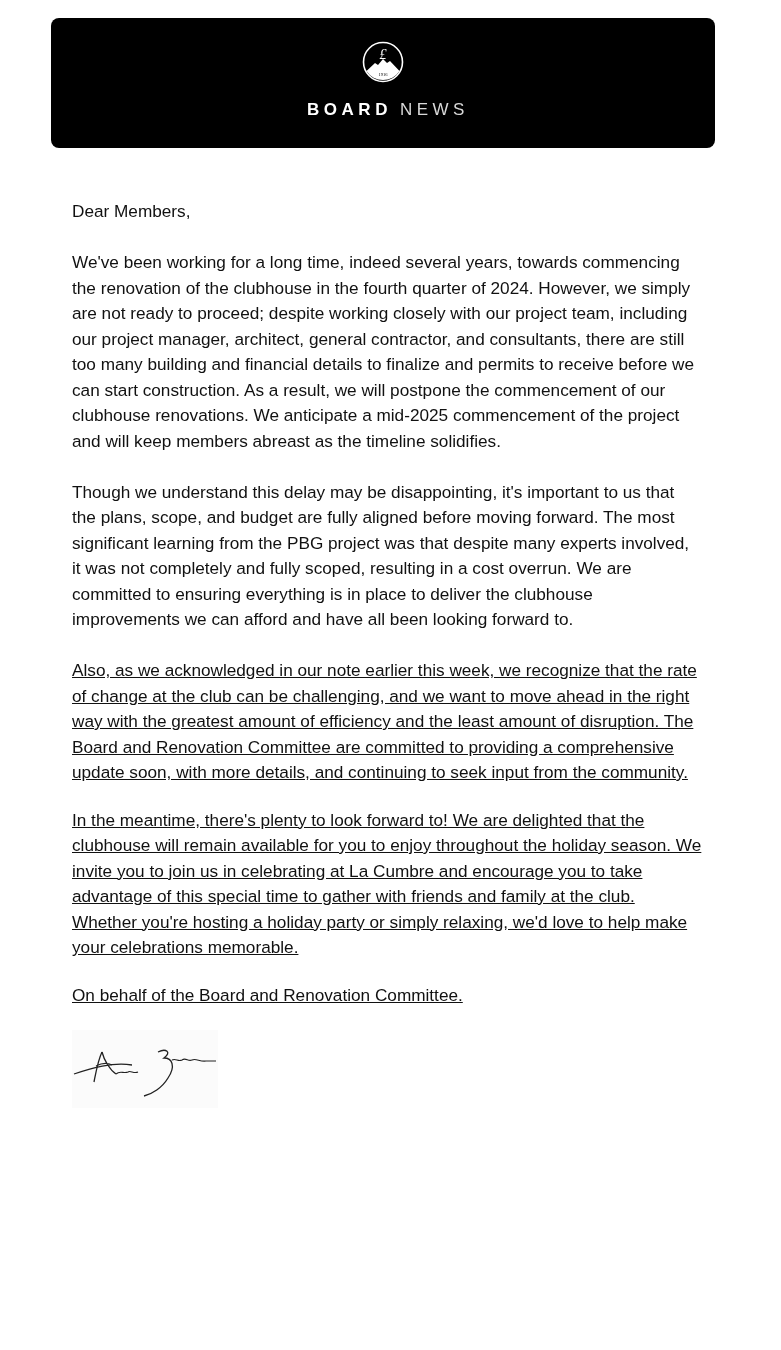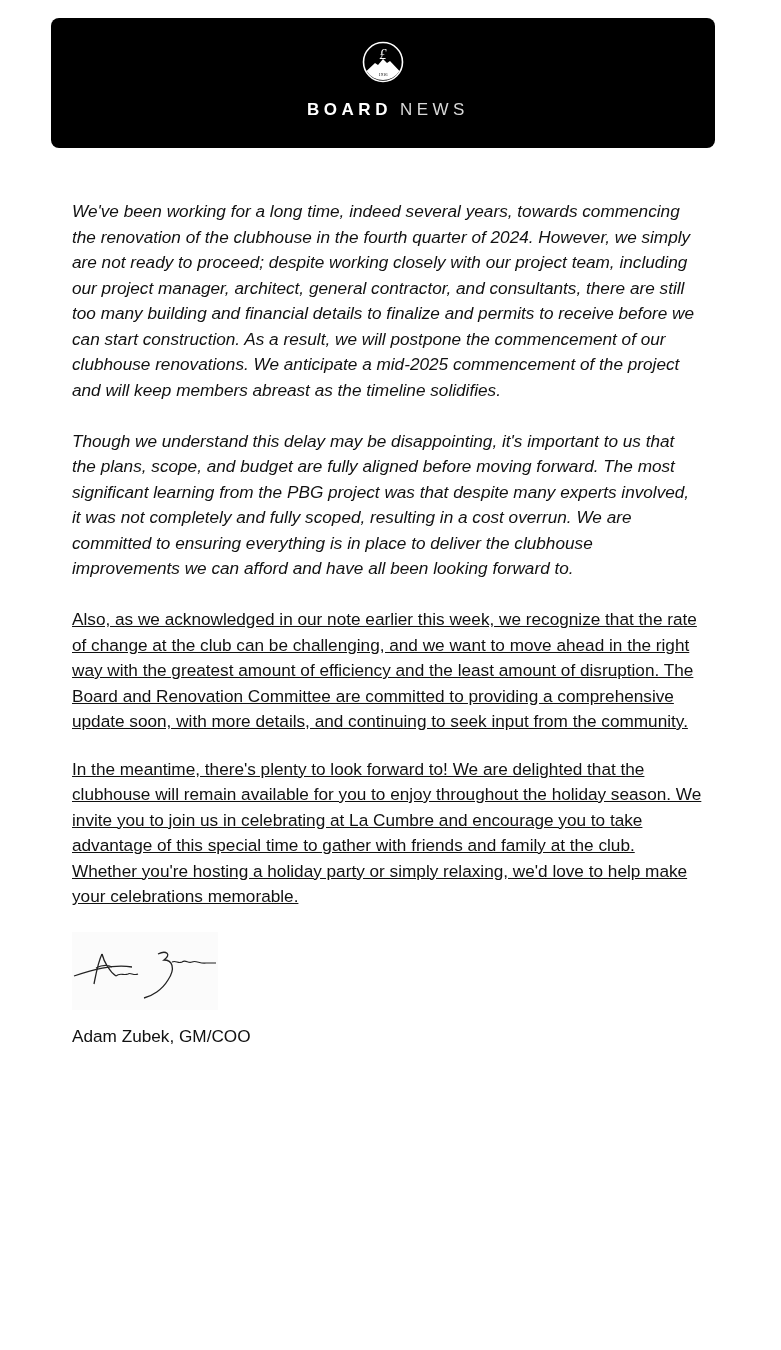--- a/index.html
+++ b/index.html
@@ -17,46 +17,47 @@
       font-size: 17px; letter-spacing: 4.5px; color: #ffffff;
     }
     .masthead .bold { font-weight: bold; }
     .masthead .light { color: #d8d8d8; font-weight: normal; margin-left: 8px; }
     .content {
       position: absolute; left: 72px; top: 199px; width: 630px;
       font-size: 17.2px; line-height: 25.5px;
     }
     .content p { margin: 0; }
     .p-greet { margin-bottom: 25.5px !important; }
-    .p-block { margin-bottom: 25.5px !important; font-style: italic; }
+    .p-block { margin-bottom: 25.5px !important; }
     .p-tight { margin-bottom: 22px !important; text-decoration: underline; }
     a.link { color: #c0392b; text-decoration: underline; }
     .sig { display: block; width: 146px; height: 78px; margin-top: 12px; margin-bottom: 14px; }
   </style>
 </head>
 <body>
 
 <div class="header"></div>
 <svg class="logo" viewBox="0 0 42 42">
   <circle cx="21" cy="21" r="19.5" fill="#000" stroke="#ffffff" stroke-width="1.6"></circle>
   <path d="M4.5 30 L13 22 L16 24 L21 18 L25 22 L28 20 L37.5 30 A19.5 19.5 0 0 1 4.5 30 Z" fill="#ffffff"></path>
   <text x="21" y="18" text-anchor="middle" font-family="Liberation Serif, serif" font-style="italic" font-size="14" fill="#ffffff">£</text>
   <text x="21" y="35" text-anchor="middle" font-family="Liberation Serif, serif" font-size="4.5" fill="#000">1916</text>
 </svg>
 <div class="masthead">
   <span class="bold">BOARD</span><span class="light">NEWS</span>
 </div>
 
 <div class="content">
+  <p class="p-greet">Dear Members,</p>
   <p class="p-block">We've been working for a long time, indeed several years, towards commencing the renovation of the clubhouse in the fourth quarter of 2024. However, we simply are not ready to proceed; despite working closely with our project team, including our project manager, architect, general contractor, and consultants, there are still too many building and financial details to finalize and permits to receive before we can start construction. As a result, we will postpone the commencement of our clubhouse renovations. We anticipate a mid-2025 commencement of the project and will keep members abreast as the timeline solidifies.</p>
   <p class="p-block">Though we understand this delay may be disappointing, it's important to us that the plans, scope, and budget are fully aligned before moving forward. The most significant learning from the PBG project was that despite many experts involved, it was not completely and fully scoped, resulting in a cost overrun. We are committed to ensuring everything is in place to deliver the clubhouse improvements we can afford and have all been looking forward to.</p>
   <p class="p-tight">Also, as we acknowledged in our note earlier this week, we recognize that the rate of change at the club can be challenging, and we want to move ahead in the right way with the greatest amount of efficiency and the least amount of disruption. The Board and Renovation Committee are committed to providing a comprehensive update soon, with more details, and continuing to seek input from the community.</p>
   <p class="p-tight">In the meantime, there's plenty to look forward to! We are delighted that the clubhouse will remain available for you to enjoy throughout the holiday season. We invite you to join us in celebrating at La Cumbre and encourage you to take advantage of this special time to gather with friends and family at the club. Whether you're hosting a holiday party or simply relaxing, we'd love to help make your celebrations memorable.</p>
+  <p class="p-tight">On behalf of the Board and Renovation Committee.</p>
   <svg class="sig" viewBox="0 0 146 78">
     <rect x="0" y="0" width="146" height="78" fill="#fbfbfb"></rect>
     <path d="M2 44 C20 38 40 32 60 35" stroke="#222" stroke-width="1.3" fill="none"></path>
     <path d="M30 22 C26 30 24 42 22 52 M30 22 C32 30 38 40 44 44 M24 36 C30 33 36 33 40 35" stroke="#222" stroke-width="1.3" fill="none"></path>
     <path d="M44 44 C48 40 52 44 56 42 C58 40 62 44 66 42" stroke="#222" stroke-width="1.1" fill="none"></path>
     <path d="M86 22 C94 18 100 22 92 28 C100 28 104 36 96 48 C90 58 80 64 72 66" stroke="#222" stroke-width="1.3" fill="none"></path>
     <path d="M100 30 C104 28 106 32 110 30 C114 27 116 32 120 30 C124 28 128 32 134 31 L144 31" stroke="#222" stroke-width="1.1" fill="none"></path>
   </svg>
-  <p>Adam Zubek, GM/COO</p>
 </div>
 
 </body></html>

